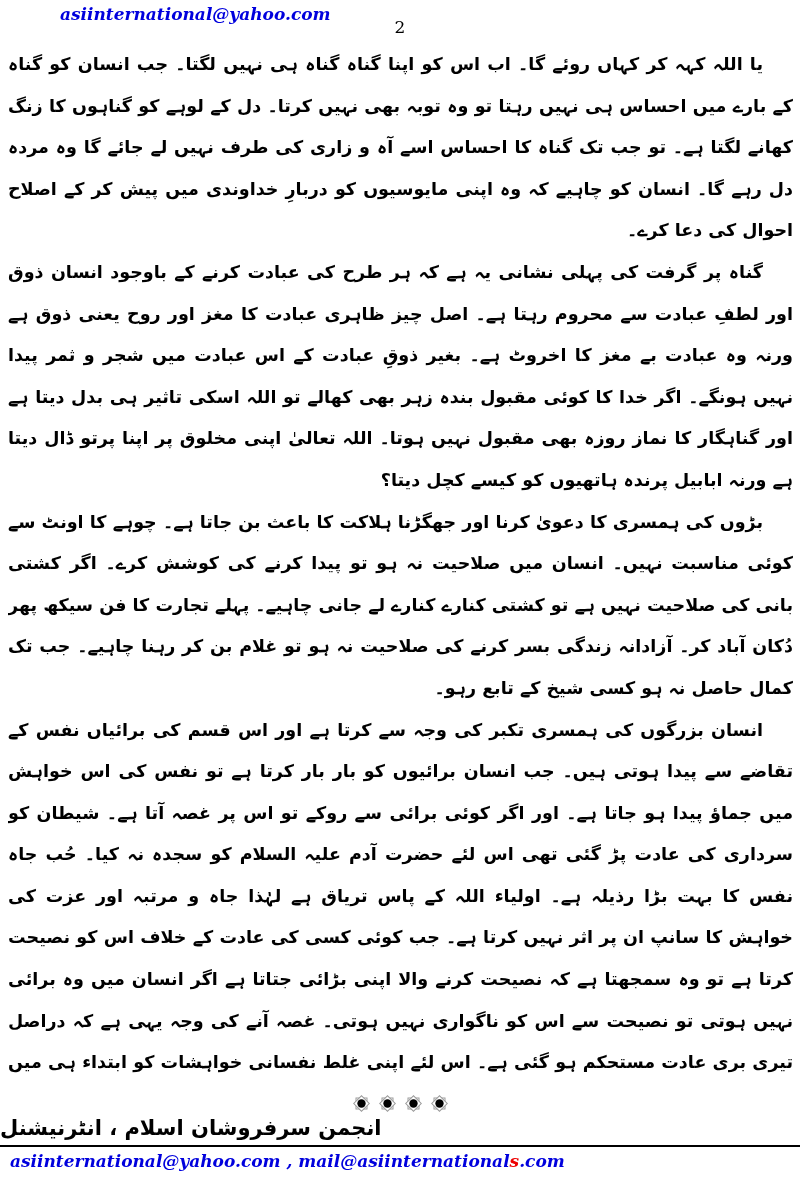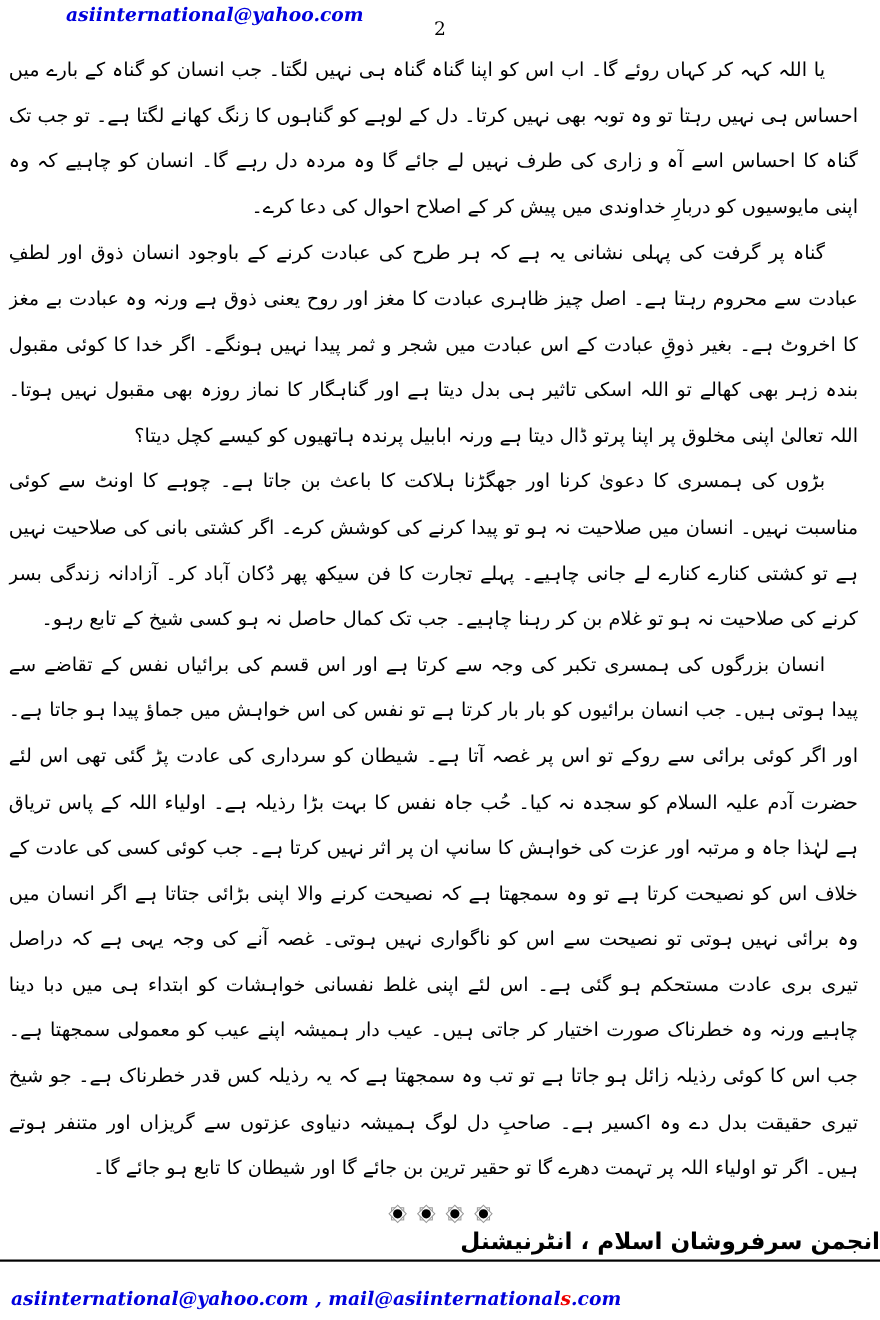--- a/index.html
+++ b/index.html
@@ -25,59 +25,60 @@
   }
   .page-number {
     position: absolute; top: 17px; left: 0; right: 0;
     text-align: center;
     font-family: "DejaVu Serif", serif;
     font-size: 17px; color: #000;
   }
 
   
   .body-text {
-    position: absolute; top: 44px; left: 8px; right: 20px; height: 1042px;
+    position: absolute; top: 44px; left: 8px; right: 7px; height: 1042px;
     direction: rtl;
     text-align: justify;
     font-size: 17.5px;
     line-height: 41.6px;
     overflow: hidden;
+    font-weight: bold;
   }
   .body-text p {
     margin: 0;
     text-indent: 30px;
   }
 
   
   .stars-row {
     position: absolute; top: 1094px; left: 0; right: 0;
     display: flex; justify-content: center; gap: 7px;
   }
   .star-icon { width: 19px; height: 19px; display: inline-block; }
 
   .org-title {
     position: absolute; top: 1116px; left: 0; right: 0;
     direction: rtl;
-    text-align: right;
+    text-align: left;
     font-weight: bold;
     font-size: 21px;
     letter-spacing: 1px;
   }
 
   .footer-rule {
     position: absolute; top: 1145px; left: 0; right: 0;
     border: none; border-top: 2px solid #000;
     margin: 0;
   }
 
   .footer-links {
     position: absolute; top: 1151px; left: 10px; right: 6px;
     display: flex; justify-content: space-between; align-items: baseline;
     font-family: "DejaVu Serif", serif;
-    font-style: italic; font-weight: bold; margin-top: 20px;
+    font-style: italic; font-weight: bold;
   }
   .footer-emails { font-size: 17px; color: var(--link-blue, #0000dd); }
   .footer-url    { font-size: 18px; color: var(--url-navy, #000099); letter-spacing: 1px; }
   .red-s { color: var(--highlight-red, #ee0000); }
 </style>
 </head>
 <body style="--link-blue: #0000dd; --url-navy: #000099; --highlight-red: #ee0000;">
 
 <div class="page">
 

